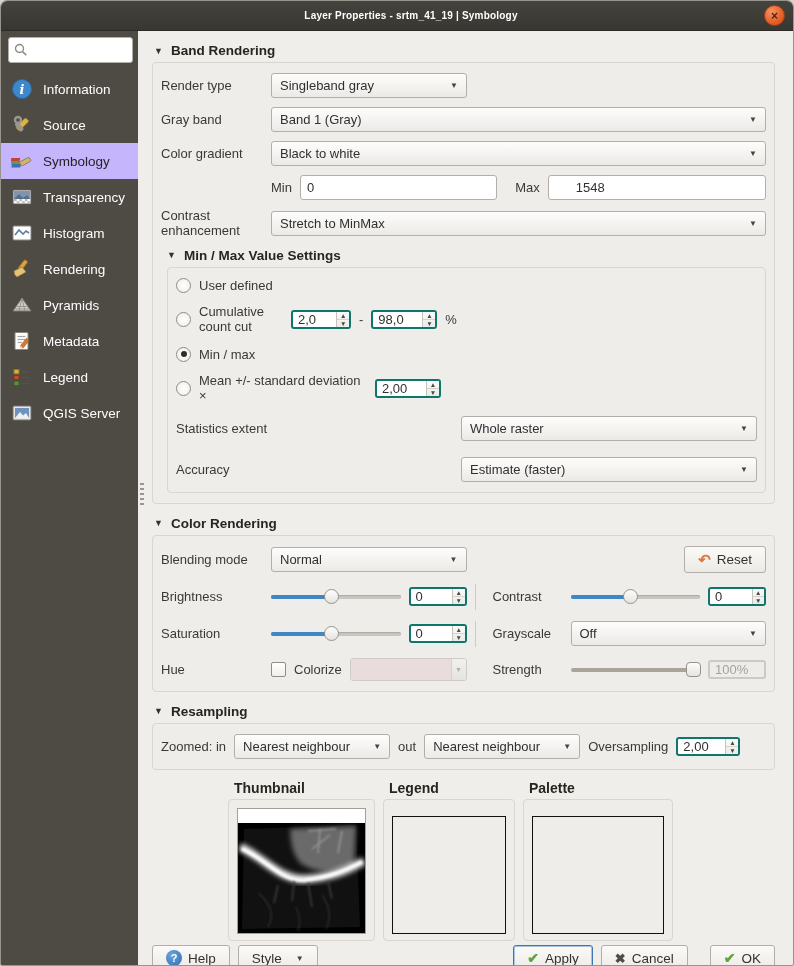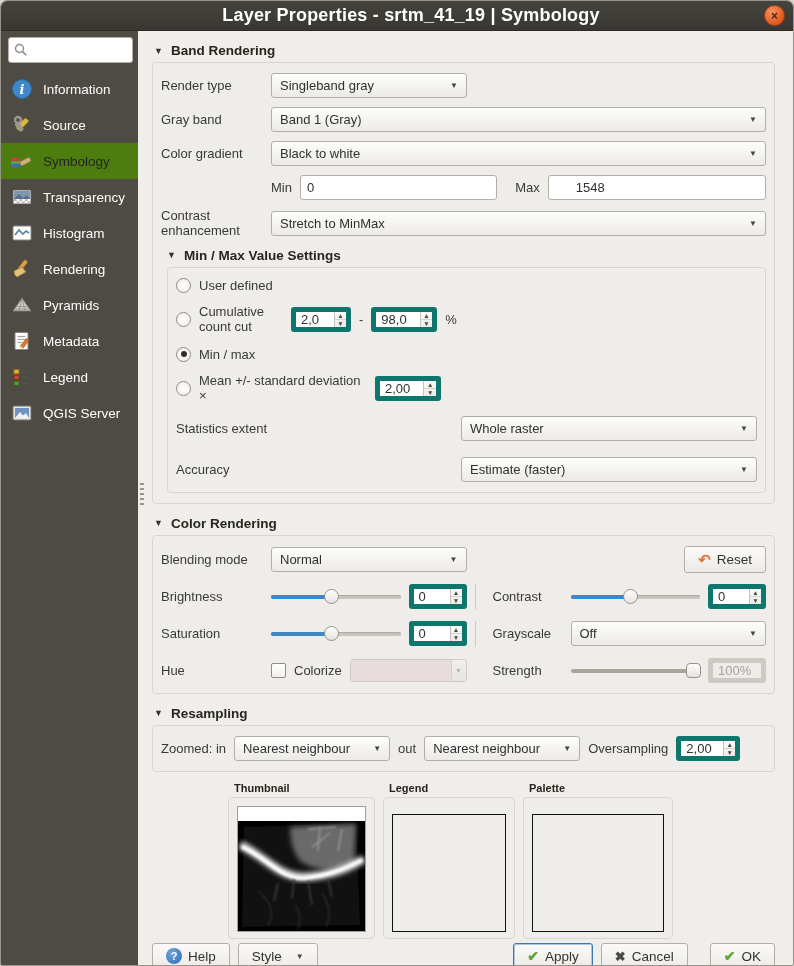--- a/index.html
+++ b/index.html
@@ -5,37 +5,37 @@
   * { box-sizing: border-box; margin: 0; padding: 0; }
   html,body { background:#d8d4ce; }
   body { font-family:"Liberation Sans", sans-serif; font-size:13px; color:#3a3a37; }
   .window { width:794px; height:966px; background:#f0eeea; border:1px solid #98948e;
             border-radius:7px 7px 2px 2px; overflow:hidden; position:relative; }
 
   
   .titlebar { height:30px; background:linear-gradient(#45433e,#393731);
               display:flex; align-items:center; justify-content:center; position:relative;
               border-bottom:1px solid #2c2b27; }
-  .titlebar .title { color:#fff; font-weight:bold; font-size:18px; letter-spacing:.2px;margin-left:28px; }
+  .titlebar .title { color:#fff; font-weight:bold; font-size:10px; letter-spacing:.2px;margin-left:28px; }
   .close-btn { position:absolute; right:8px; top:4px; width:21px; height:21px; border-radius:50%;
                background:radial-gradient(circle at 35% 30%, #f59363, #e2571e 70%);
                border:1px solid #a74312; display:flex; align-items:center; justify-content:center;
                color:#57230c; font-weight:bold; font-size:12px; line-height:1; cursor:pointer; }
 
   
   .body { display:flex; height:935px; }
 
   
   .sidebar { width:137px; background:#4e4b44; flex-shrink:0; padding-top:5px; }
   .search-box { margin:1px 5px 8px 7px; background:#fff; border:1px solid #b2aea8; border-radius:3px;
                 height:26px; display:flex; align-items:center; padding:0 4px; }
   .search-box input { border:none; outline:none; width:100%; font-size:12px; background:transparent; }
   .nav-item { height:36px; display:flex; align-items:center; gap:9px; padding-left:9px;
               color:#fdfdfd; font-size:13.5px; cursor:pointer; white-space:nowrap; }
-  .nav-item.selected { background:#4d7c0f; color:#242424; }
+  .nav-item.selected { background:#c4b5fd; color:#242424; }
   .nav-icon { width:24px; height:24px; flex-shrink:0; display:flex; align-items:center; justify-content:center; }
 
   .splitter-dots { position:absolute; left:139px; top:482px; width:4px; height:22px;
      background:repeating-linear-gradient(#9a968f 0 2px, transparent 2px 5px); cursor:col-resize; }
 
   
   .main { flex:1; padding:6px 18px 6px 14px; display:flex; flex-direction:column; overflow:hidden; }
   .sec-header { display:flex; align-items:center; gap:8px; font-weight:bold; font-size:13.5px;
                 color:#26261f; margin:6px 0 4px 2px; cursor:pointer; }
   .tri { font-size:9px; color:#33332c; }
@@ -45,21 +45,21 @@
   .lbl { color:#3a3a35; }
   .lcol { width:102px; flex-shrink:0; }
 
   
   .combo { height:25px; background:linear-gradient(#fdfdfc,#eceae6); border:1px solid #b3afa8;
            border-radius:3px; display:flex; align-items:center; padding:0 8px; gap:6px; cursor:pointer; }
   .combo .ct { flex:1; white-space:nowrap; overflow:hidden; color:#303030; }
   .combo .ca { font-size:8px; color:#44443e; }
   .tinput { height:25px; background:#fff; border:1px solid #b3afa8; border-radius:3px;
             padding:0 6px; font-size:13px; color:#303030; width:100%; outline:none; font-family:inherit; }
-  .spin { height:25px; display:inline-flex; border:5px solid #0f766e; border-radius:3px; background:#fff; overflow:hidden; }
+  .spin { height:19px; display:inline-flex; border:2px solid #0f766e; border-radius:3px; background:#fff; overflow:hidden; }
   .spin input { border:none; outline:none; padding:0 5px; width:100%; font-size:13px; color:#303030; background:transparent; font-family:inherit; }
   .spin .arrows { width:17px; border-left:1px solid #c6c2bc; background:linear-gradient(#fafaf9,#ecebe7);
                   display:flex; flex-direction:column; }
   .spin .arrows span { flex:1; font-size:6.5px; color:#4a4a44; display:flex; align-items:center; justify-content:center; cursor:pointer; }
   .spin .arrows span:first-child { border-bottom:1px solid #d6d3cd; }
   .spin.disabled { border-color:#cdc9c3; background:#eeece8;flex-direction:column; }
   .spin.disabled input { color:#a6a39d; }
   .spin.disabled .arrows { background:#eeece8; }
   .spin.disabled .arrows span { color:#b5b2ab; }
 
@@ -105,21 +105,21 @@
   .span57 { grid-column:5 / span 3; }
   .span67 { grid-column:6 / span 2; }
 
   .swatch { height:23px; flex:1; display:inline-flex; border:1px solid #cfccc6; border-radius:3px; overflow:hidden; }
   .swatch .color { flex:1; background:#e8dcdc; }
   .swatch .sarr { width:15px; background:linear-gradient(#f2f0ed,#e6e4e0); border-left:1px solid #d5d2cc;
                   display:flex; align-items:center; justify-content:center; font-size:7px; color:#b3afa8; }
 
   
   .previews { display:flex; gap:8px; margin:10px 0 4px 76px; }
-  .pcol .ptitle { font-weight:bold; font-size:11px; color:#26261f; margin:0 0 3px 6px; }
+  .pcol .ptitle { font-weight:bold; font-size:14px; color:#26261f; margin:0 0 3px 6px; }
   .pbox { background:#efede9; border:1px solid #d9d5cf; border-radius:4px; padding:8px;
           display:flex; align-items:flex-start; justify-content:center; }
   .thumb-frame { width:130px; height:126px; background:#fff; border:1px solid #a3a09a; overflow:hidden; }
   .empty-frame { border:1px solid #111; background:#efede9; }
 
   .footer { margin-top:auto; display:flex; align-items:center; gap:8px; padding-bottom:2px; }
   .footer .spacer { flex:1; }
   .ok-gap { margin-left:14px; }
   .ddarr { font-size:8px; color:#44443e; margin-left:8px; }
 </style>

